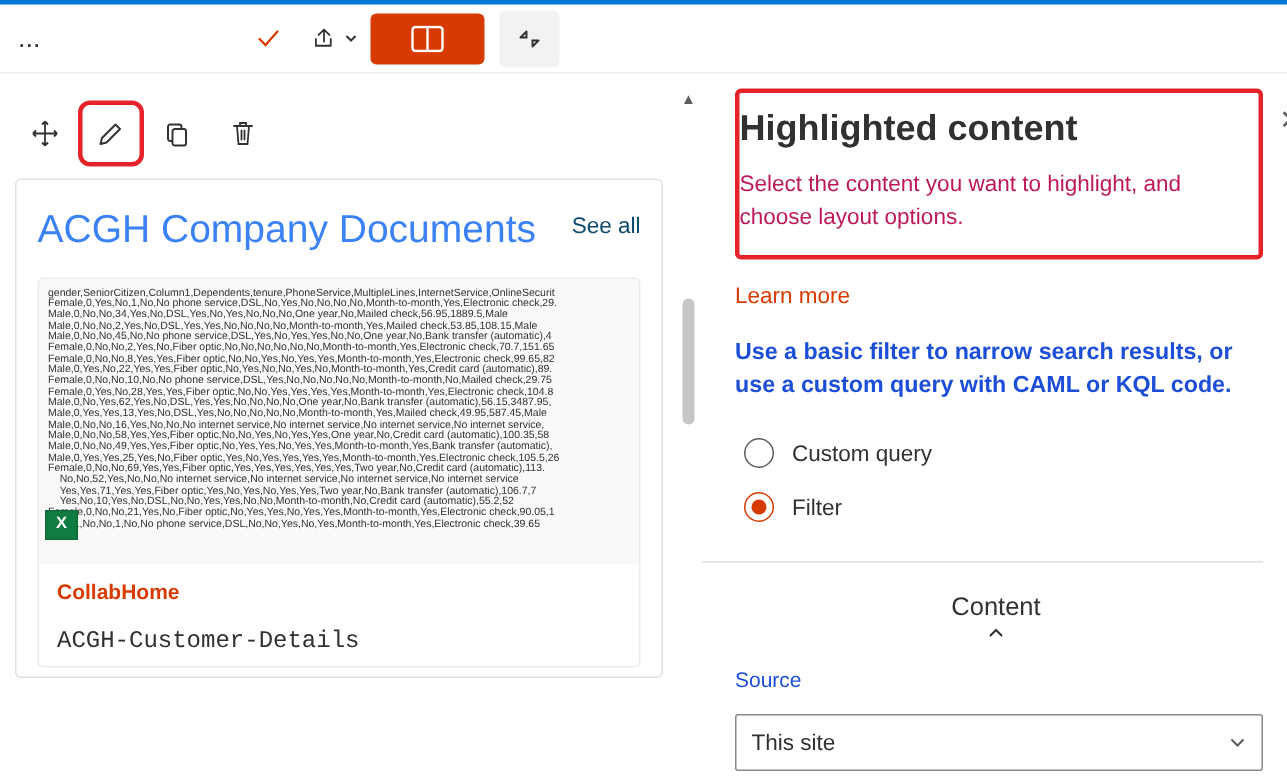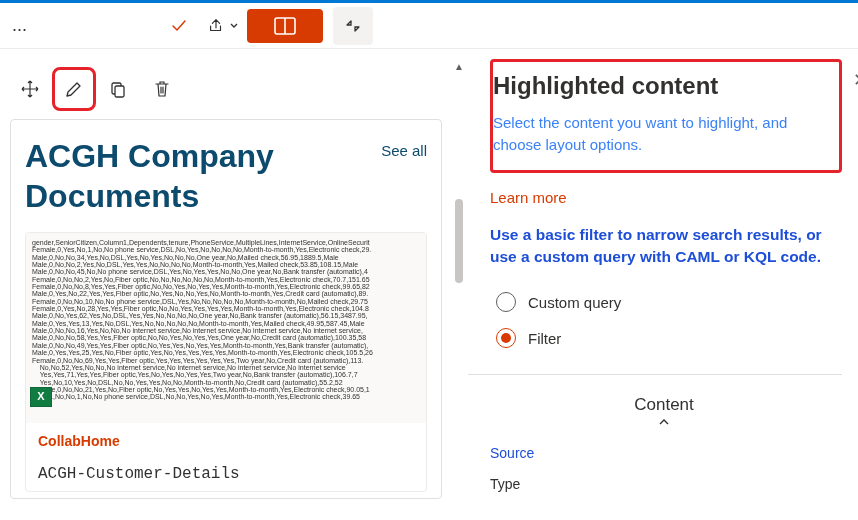--- a/index.html
+++ b/index.html
@@ -110,23 +110,23 @@
       border-radius: 4px;
       padding: 16px 14px 6px 14px;
       background: #fff;
     }
     .wp-header {
       display: flex;
       justify-content: space-between;
       align-items: flex-start;
     }
     .wp-title {
-      font-size: 32px;
-      font-weight: 700;
-      color: #0c4a6e;
+      font-size: 26px;
+      font-weight: 400;
+      color: #3b82f6;
       line-height: 1.25;
       margin: 0;
     }
     .see-all {
       color: #0c4a6e;
       font-size: 15px;
       white-space: nowrap;
       padding-top: 6px;
     }
     .doc-card {
@@ -190,21 +190,21 @@
       font-size: 18px;
     }
     .panel-title {
       font-size: 24px;
       font-weight: 600;
       color: #323130;
       margin: 0 0 12px 0;
     }
     .panel-desc {
       font-size: 15px;
-      color: #3b82f6;
+      color: #be185d;
       line-height: 1.45;
     }
     .learn-more {
       color: #d83b01;
       font-size: 15px;
       display: inline-block;
       margin: 6px 0 18px 0;
     }
     .filter-intro {
       font-size: 15.5px;
@@ -406,16 +406,22 @@
     <div class="hr"></div>
 
     <div class="section-head">
       <span>Content</span>
       <svg width="14" height="14" viewBox="0 0 14 14">
           <path d="M3 9 L7 5 L11 9" stroke="#323130" stroke-width="1.4" fill="none"></path>
         </svg>
     </div>
 
     <div class="field-label">Source</div>
+    <div class="select-box">
+      <span>This site</span>
+      <svg width="12" height="12" viewBox="0 0 12 12">
+          <path d="M2 4 L6 8 L10 4" stroke="#605e5c" stroke-width="1.4" fill="none"></path>
+        </svg>
+    </div>
 
     <div class="stub-label">Type</div>
   </div>
 </div>
 
 </body></html>

